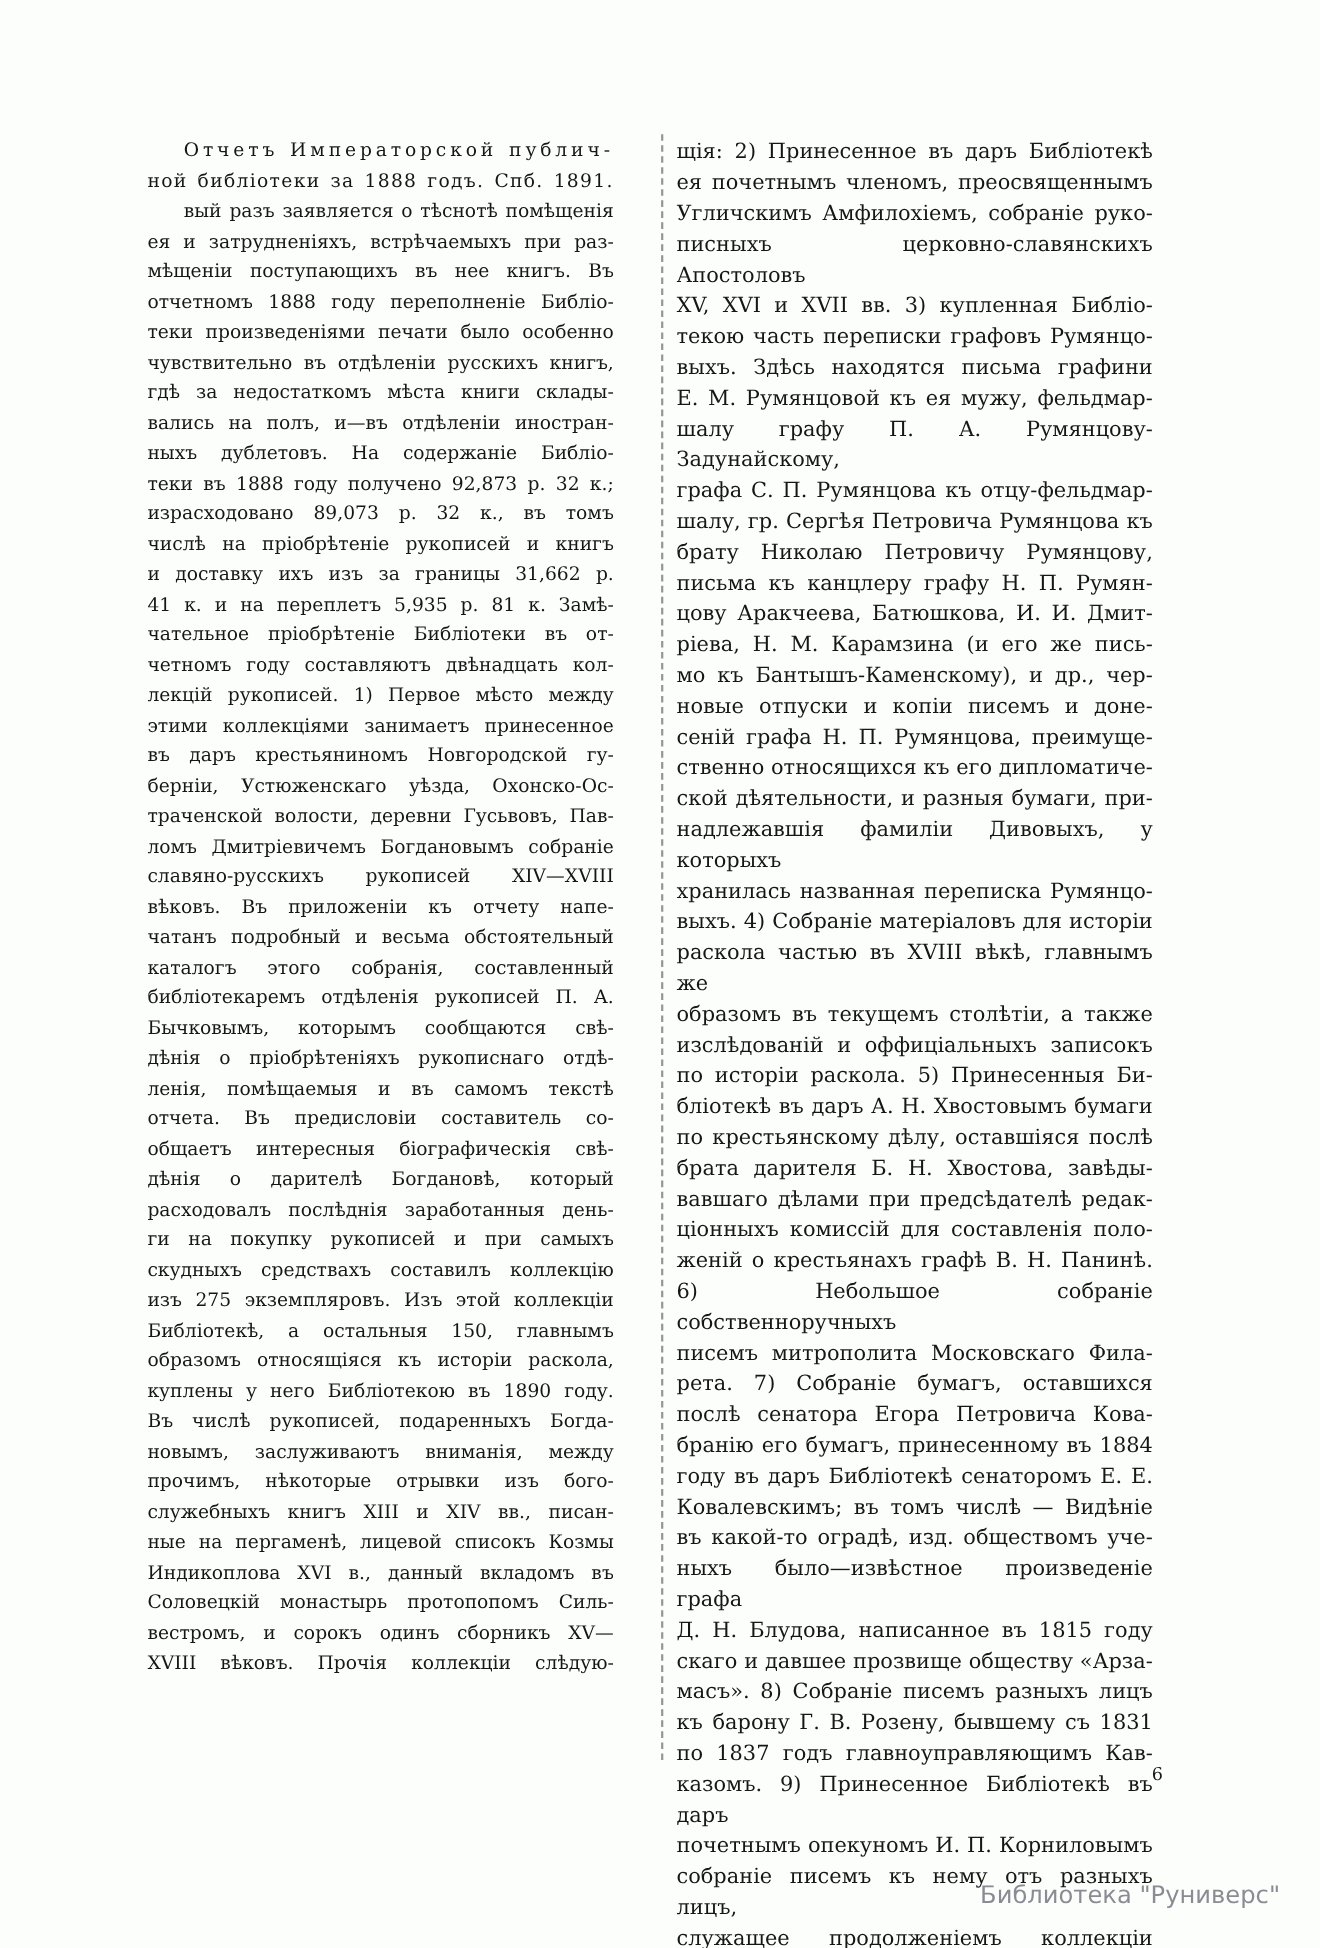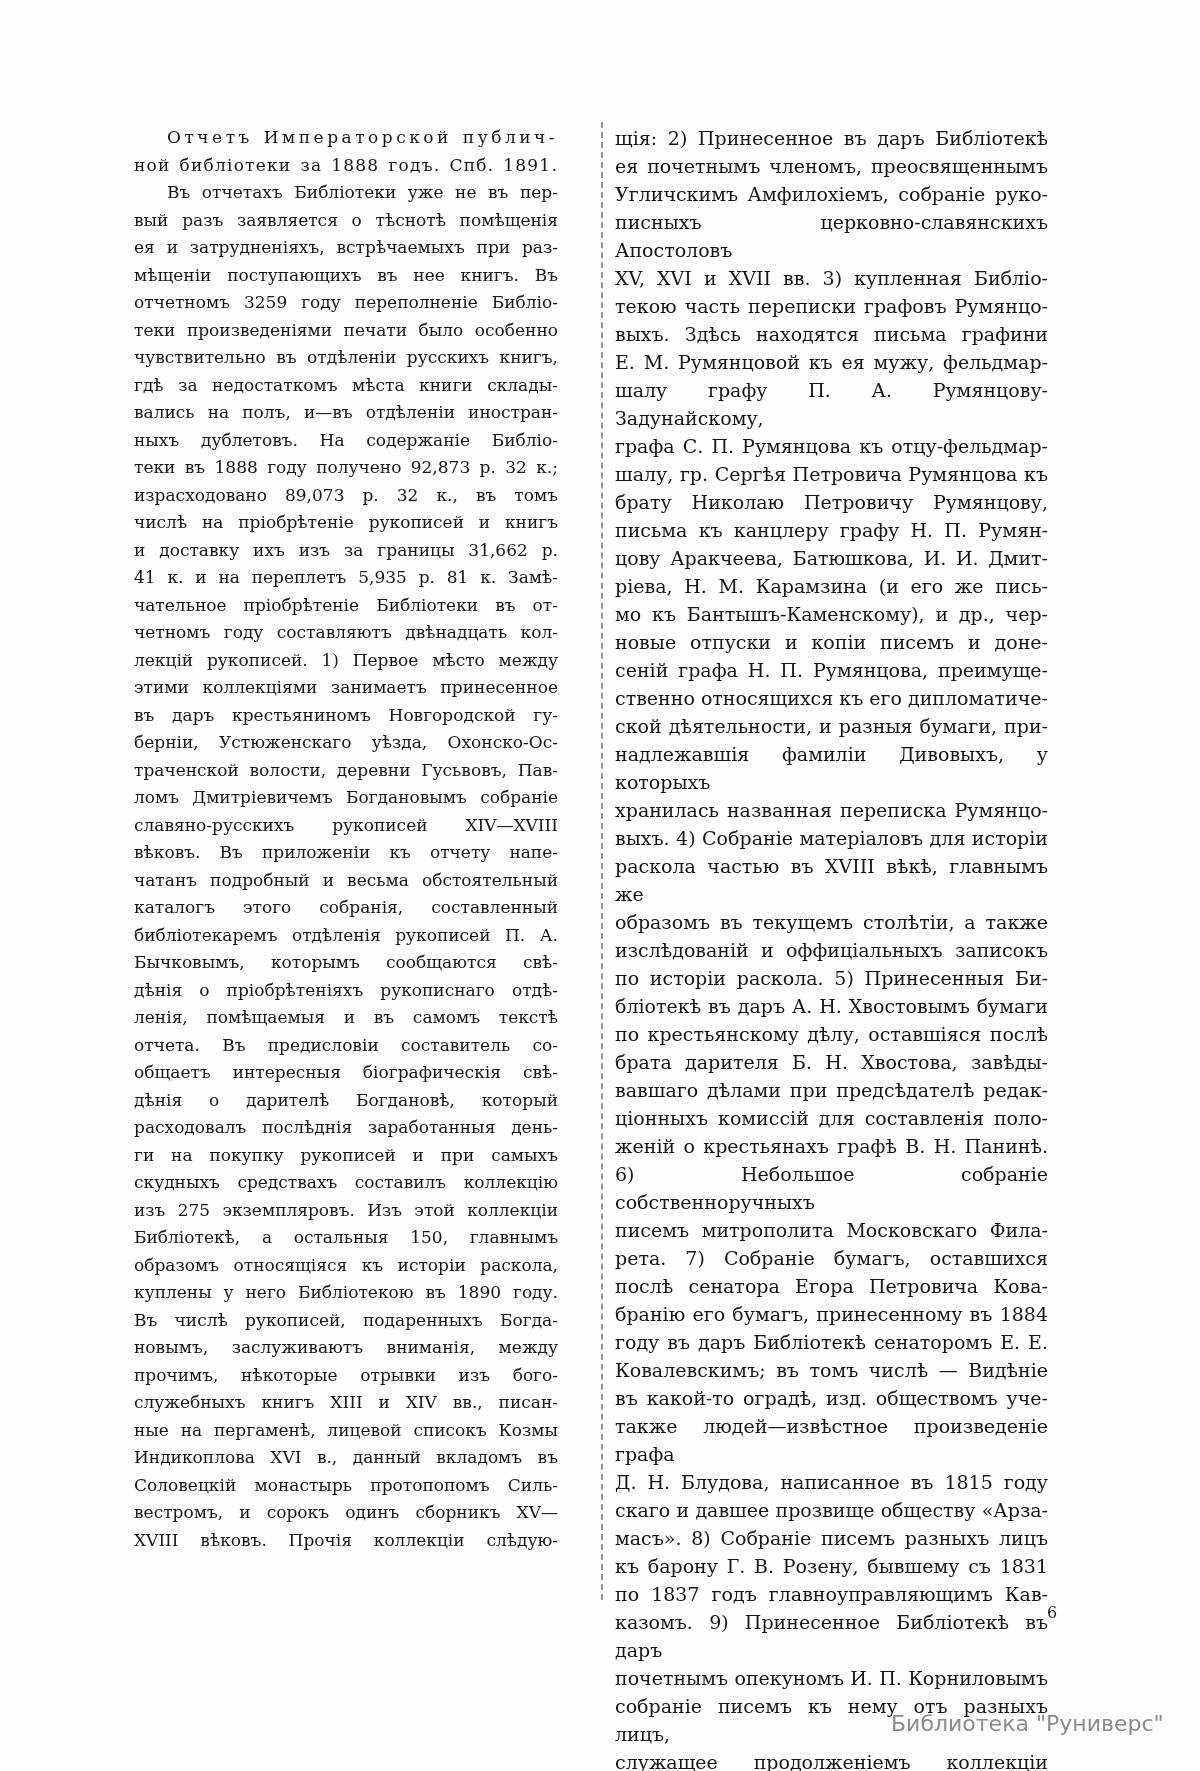--- a/index.html
+++ b/index.html
@@ -62,25 +62,24 @@
 <body>
 
 <div class="page">
 
   <section class="col col-left">
     <div class="title-block">
         <div class="line">Отчетъ Императорской публич-</div>
         <div class="line">ной библіотеки за 1888 годъ. Спб. 1891.</div>
       </div>
     <div class="body-block indent-first">
-        <div class="line">Въ отчетахъ Библіотеки уже не въ пер-</div>
         <div class="line">вый разъ заявляется о тѣснотѣ помѣщенія</div>
         <div class="line">ея и затрудненіяхъ, встрѣчаемыхъ при раз-</div>
         <div class="line">мѣщеніи поступающихъ въ нее книгъ. Въ</div>
-        <div class="line">отчетномъ 3259 году переполненіе Библіо-</div>
+        <div class="line">отчетномъ 1888 году переполненіе Библіо-</div>
         <div class="line">теки произведеніями печати было особенно</div>
         <div class="line">чувствительно въ отдѣленіи русскихъ книгъ,</div>
         <div class="line">гдѣ за недостаткомъ мѣста книги склады-</div>
         <div class="line">вались на полъ, и—въ отдѣленіи иностран-</div>
         <div class="line">ныхъ дублетовъ. На содержаніе Библіо-</div>
         <div class="line">теки въ 1888 году получено 92,873 р. 32 к.;</div>
         <div class="line">израсходовано 89,073 р. 32 к., въ томъ</div>
         <div class="line">числѣ на пріобрѣтеніе рукописей и книгъ</div>
         <div class="line">и доставку ихъ изъ за границы 31,662 р.</div>
         <div class="line">41 к. и на переплетъ 5,935 р. 81 к. Замѣ-</div>
@@ -160,21 +159,21 @@
         <div class="line">ціонныхъ комиссій для составленія поло-</div>
         <div class="line">женій о крестьянахъ графѣ В. Н. Панинѣ.</div>
         <div class="line">6) Небольшое собраніе собственноручныхъ</div>
         <div class="line">писемъ митрополита Московскаго Фила-</div>
         <div class="line">рета. 7) Собраніе бумагъ, оставшихся</div>
         <div class="line">послѣ сенатора Егора Петровича Кова-</div>
         <div class="line">бранію его бумагъ, принесенному въ 1884</div>
         <div class="line">году въ даръ Библіотекѣ сенаторомъ Е. Е.</div>
         <div class="line">Ковалевскимъ; въ томъ числѣ — Видѣніе</div>
         <div class="line">въ какой-то оградѣ, изд. обществомъ уче-</div>
-        <div class="line">также людей—извѣстное произведеніе графа</div>
+        <div class="line">ныхъ было—извѣстное произведеніе графа</div>
         <div class="line">Д. Н. Блудова, написанное въ 1815 году</div>
         <div class="line">скаго и давшее прозвище обществу «Арза-</div>
         <div class="line">масъ». 8) Собраніе писемъ разныхъ лицъ</div>
         <div class="line">къ барону Г. В. Розену, бывшему съ 1831</div>
         <div class="line">по 1837 годъ главноуправляющимъ Кав-</div>
         <div class="line">казомъ. 9) Принесенное Библіотекѣ въ даръ</div>
         <div class="line">почетнымъ опекуномъ И. П. Корниловымъ</div>
         <div class="line">собраніе писемъ къ нему отъ разныхъ лицъ,</div>
         <div class="line">служащее продолженіемъ коллекціи писем-</div>
       </div>

